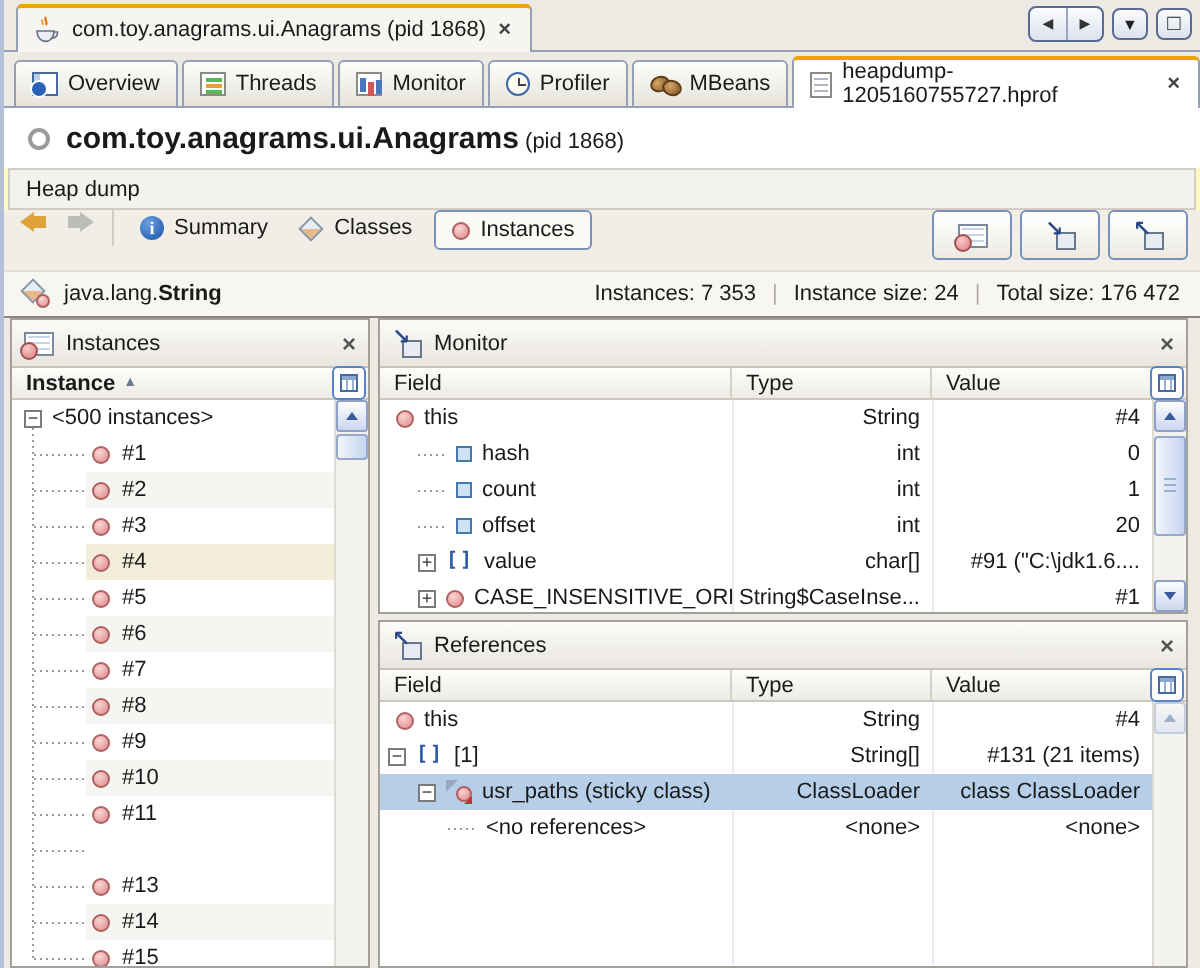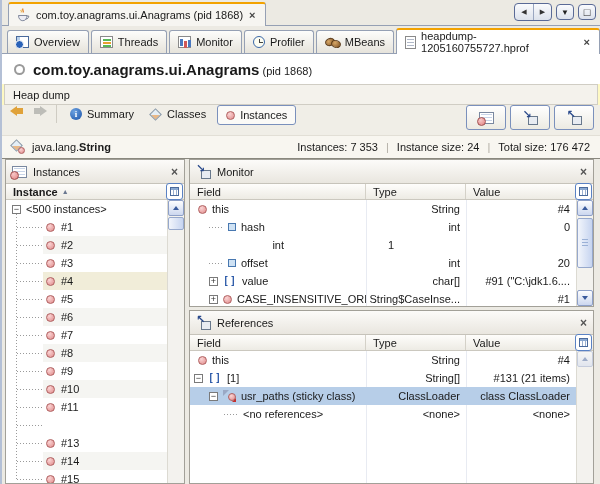--- a/index.html
+++ b/index.html
@@ -431,20 +431,25 @@
               <div class="frow">
                 <span class="fcell" style="padding-left: 19px;">
                   <span class="dotconn"></span>
                   <span class="sq-blue"></span>
                   <span>hash</span>
                 </span>
                 <span class="tcell">int</span>
                 <span class="vcell">0</span>
               </div>
               <div class="frow">
+                <span class="fcell" style="padding-left: 19px;">
+                  <span class="dotconn"></span>
+                  <span class="sq-blue"></span>
+                  <span>count</span>
+                </span>
                 <span class="tcell">int</span>
                 <span class="vcell">1</span>
               </div>
               <div class="frow">
                 <span class="fcell" style="padding-left: 19px;">
                   <span class="dotconn"></span>
                   <span class="sq-blue"></span>
                   <span>offset</span>
                 </span>
                 <span class="tcell">int</span>

